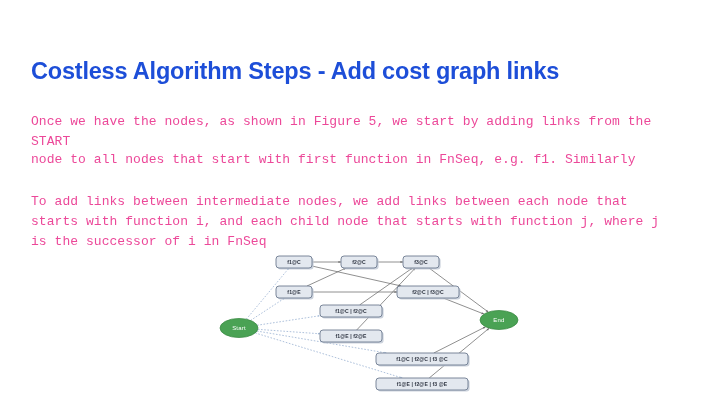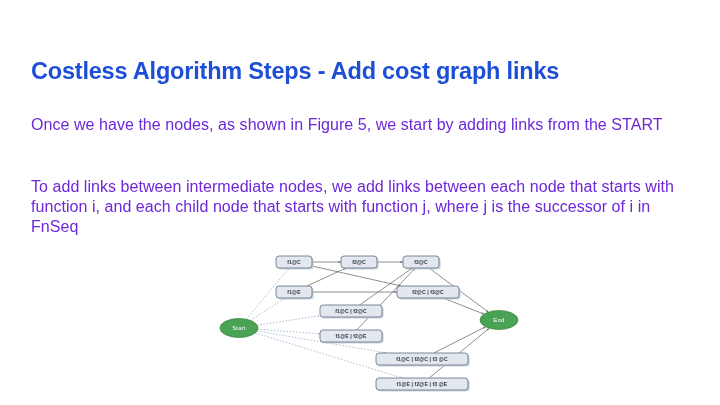--- a/index.html
+++ b/index.html
@@ -25,28 +25,29 @@
     left: 31px;
     top: 42px;
     font-size: 23.5px;
     font-weight: bold;
     color: #1d4ed8;
     letter-spacing: -0.2px;
     white-space: nowrap;
   }
   .para {
     position: absolute;
-    font-size: 16px;
+    font-size: 13px;
     line-height: 20px;
-    color: #6d28d9;
+    color: #ec4899;
     letter-spacing: 0.05px;
+    font-family: Liberation Mono, monospace;
   }
   .para-1 { left: 31px; top: 99px;  width: 640px; }
   .para-2 { left: 31px; top: 137px; width: 640px; }
-  .para-3 { left: 31px; top: 161px; width: 648px; }
+  .para-3 { left: 31px; top: 179px; width: 648px; }
 
   
   .diagram {
     position: absolute;
     left: 210px;
     top: 248px;
     width: 320px;
     height: 155px;
   }
   .diagram svg { display: block; }
@@ -96,20 +97,21 @@
 </style>
 </head>
 <body>
 
 <div class="slide">
 
   <h1 class="slide-title">Costless Algorithm Steps - Add cost graph links</h1>
 
   <p class="para para-1">Once we have the nodes, as shown in Figure 5, we start by adding links from the START</p>
 
+  <p class="para para-2">node to all nodes that start with first function in FnSeq, e.g. f1. Similarly</p>
 
   <p class="para para-3">To add links between intermediate nodes, we add links between each node that starts with function i, and each child node that starts with function j, where j is the successor of i in FnSeq</p>
 
   <div class="diagram">
     <svg id="graph-svg" width="320" height="155" viewBox="0 0 320 155">
       <g id="edge-layer">
           <line x1="36.31" y1="71.23" x2="79.00" y2="20.00" class="edge-dotted"></line>
           <polygon points="79.00,20.00 78.36,22.11 77.04,21.01" fill="#9fb6d4"></polygon>
           <line x1="40.53" y1="72.45" x2="74.83" y2="50.00" class="edge-dotted"></line>
           <polygon points="74.83,50.00 73.61,51.83 72.67,50.39" fill="#9fb6d4"></polygon>

